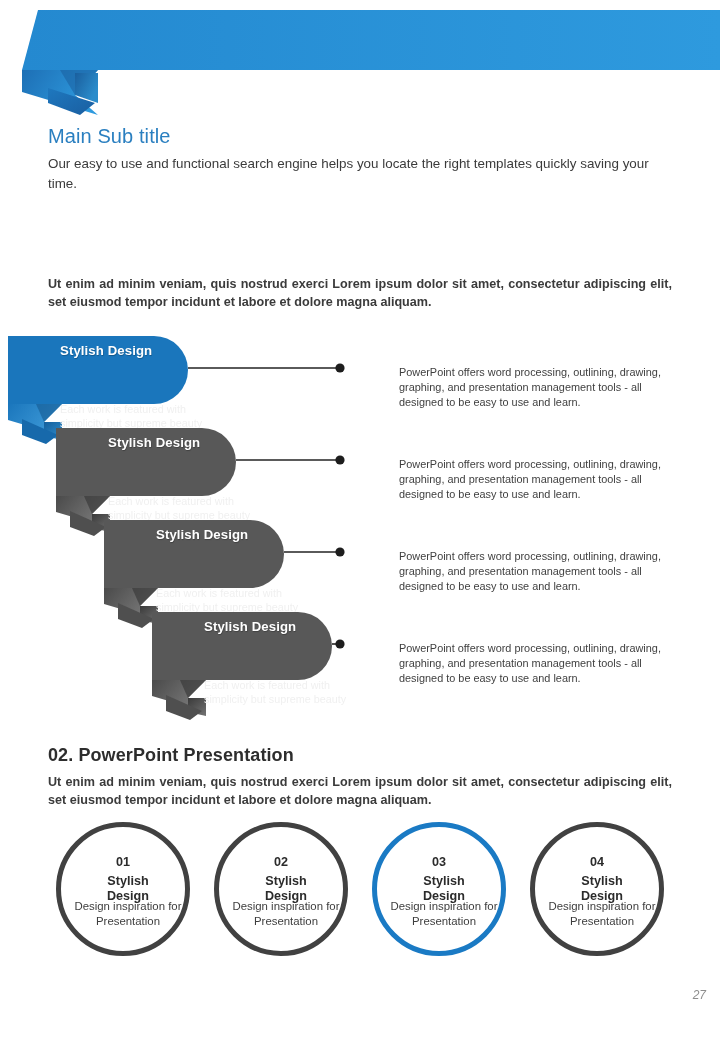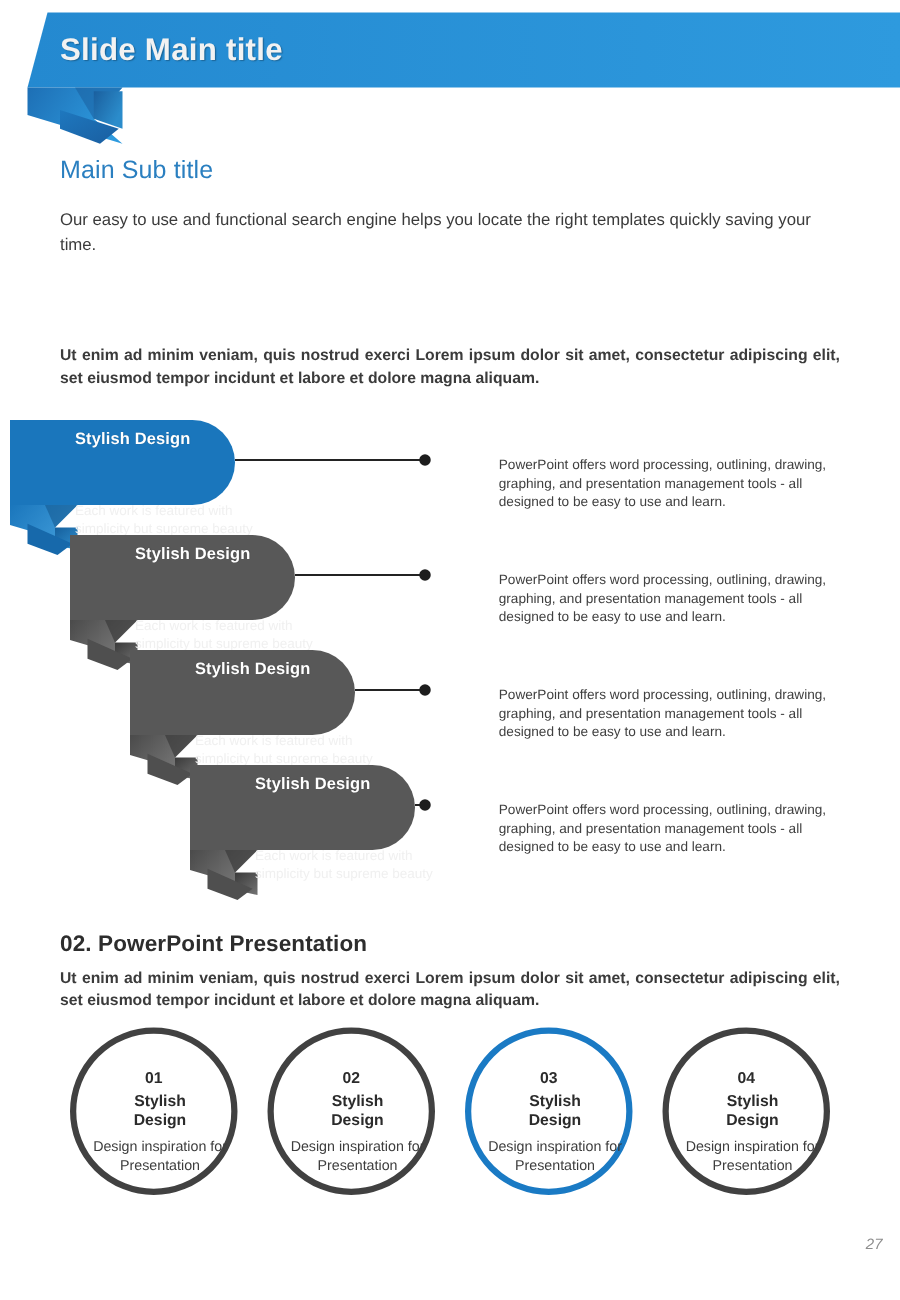--- a/index.html
+++ b/index.html
@@ -29,21 +29,21 @@
     white-space: nowrap;
   }
 
   
   .sub-title {
     position: absolute; left: 48px; top: 125px;
     font-size: 20px; color: #2a7fc0; font-weight: normal;
     letter-spacing: .1px;
   }
   .sub-desc {
-    position: absolute; left: 48px; top: 166px;
+    position: absolute; left: 48px; top: 154px;
     width: 610px;
     font-size: 13.4px; line-height: 20px; color: #3b3b3b;
   }
 
   
   .sec-head {
     position: absolute; left: 48px;
     font-size: 18px; font-weight: bold; color: #2d2d2d;
     letter-spacing: .1px;
   }
@@ -93,21 +93,21 @@
     text-align: center; font-size: 12.6px; font-weight: bold; color: #2b2b2b;
   }
   .circ-title {
     position: absolute; left: 0; top: 47px; width: 72px;
     margin-left: 31px;
     text-align: center; font-size: 12.6px; font-weight: bold;
     line-height: 15px; color: #2b2b2b;
   }
   .circ-sub {
     position: absolute; left: -8px; top: 72px; width: 150px;
-    text-align: center; font-size: 11.4px; line-height: 15px; color: #3d3d3d; margin-top: 12px;
+    text-align: center; font-size: 11.4px; line-height: 15px; color: #3d3d3d;
   }
 
   
   .pageno {
     position: absolute; right: 14px; top: 988px;
     font-size: 12px; font-style: italic; color: #8d8d8d;
   }
 </style>
 </head>
 <body>
@@ -137,21 +137,20 @@
 
       <polygon points="38,10 720,10 720,70 22,70" fill="url(#gBar)"></polygon>
 
       <polygon points="22,70 98,70 75,95 98,115 22,92" fill="url(#gFoldA)"></polygon>
       <polygon points="60,70 98,70 75,95" fill="#1a5f9e" opacity="0.55"></polygon>
 
       <polygon points="75,73 98,73 98,103 75,95" fill="url(#gFoldB)"></polygon>
 
       <polygon points="48,88 95,103 80,115 48,103" fill="url(#gFoldC)"></polygon>
     </svg>
-    <div class="hdr-title">Slide Main title</div>
   </div>
 
   <div class="sub-title">Main Sub title</div>
   <div class="sub-desc">Our easy to use and functional search engine helps you locate the right templates quickly saving your time.</div>
 
   <div class="sec-body" id="sec1-body">Ut enim ad minim veniam, quis nostrud exerci  Lorem ipsum dolor sit amet, consectetur adipiscing elit, set eiusmod tempor incidunt et labore et dolore magna aliquam.</div>
 
   <div class="bubbles">
 
     <div class="brow" style="top:336px;">

